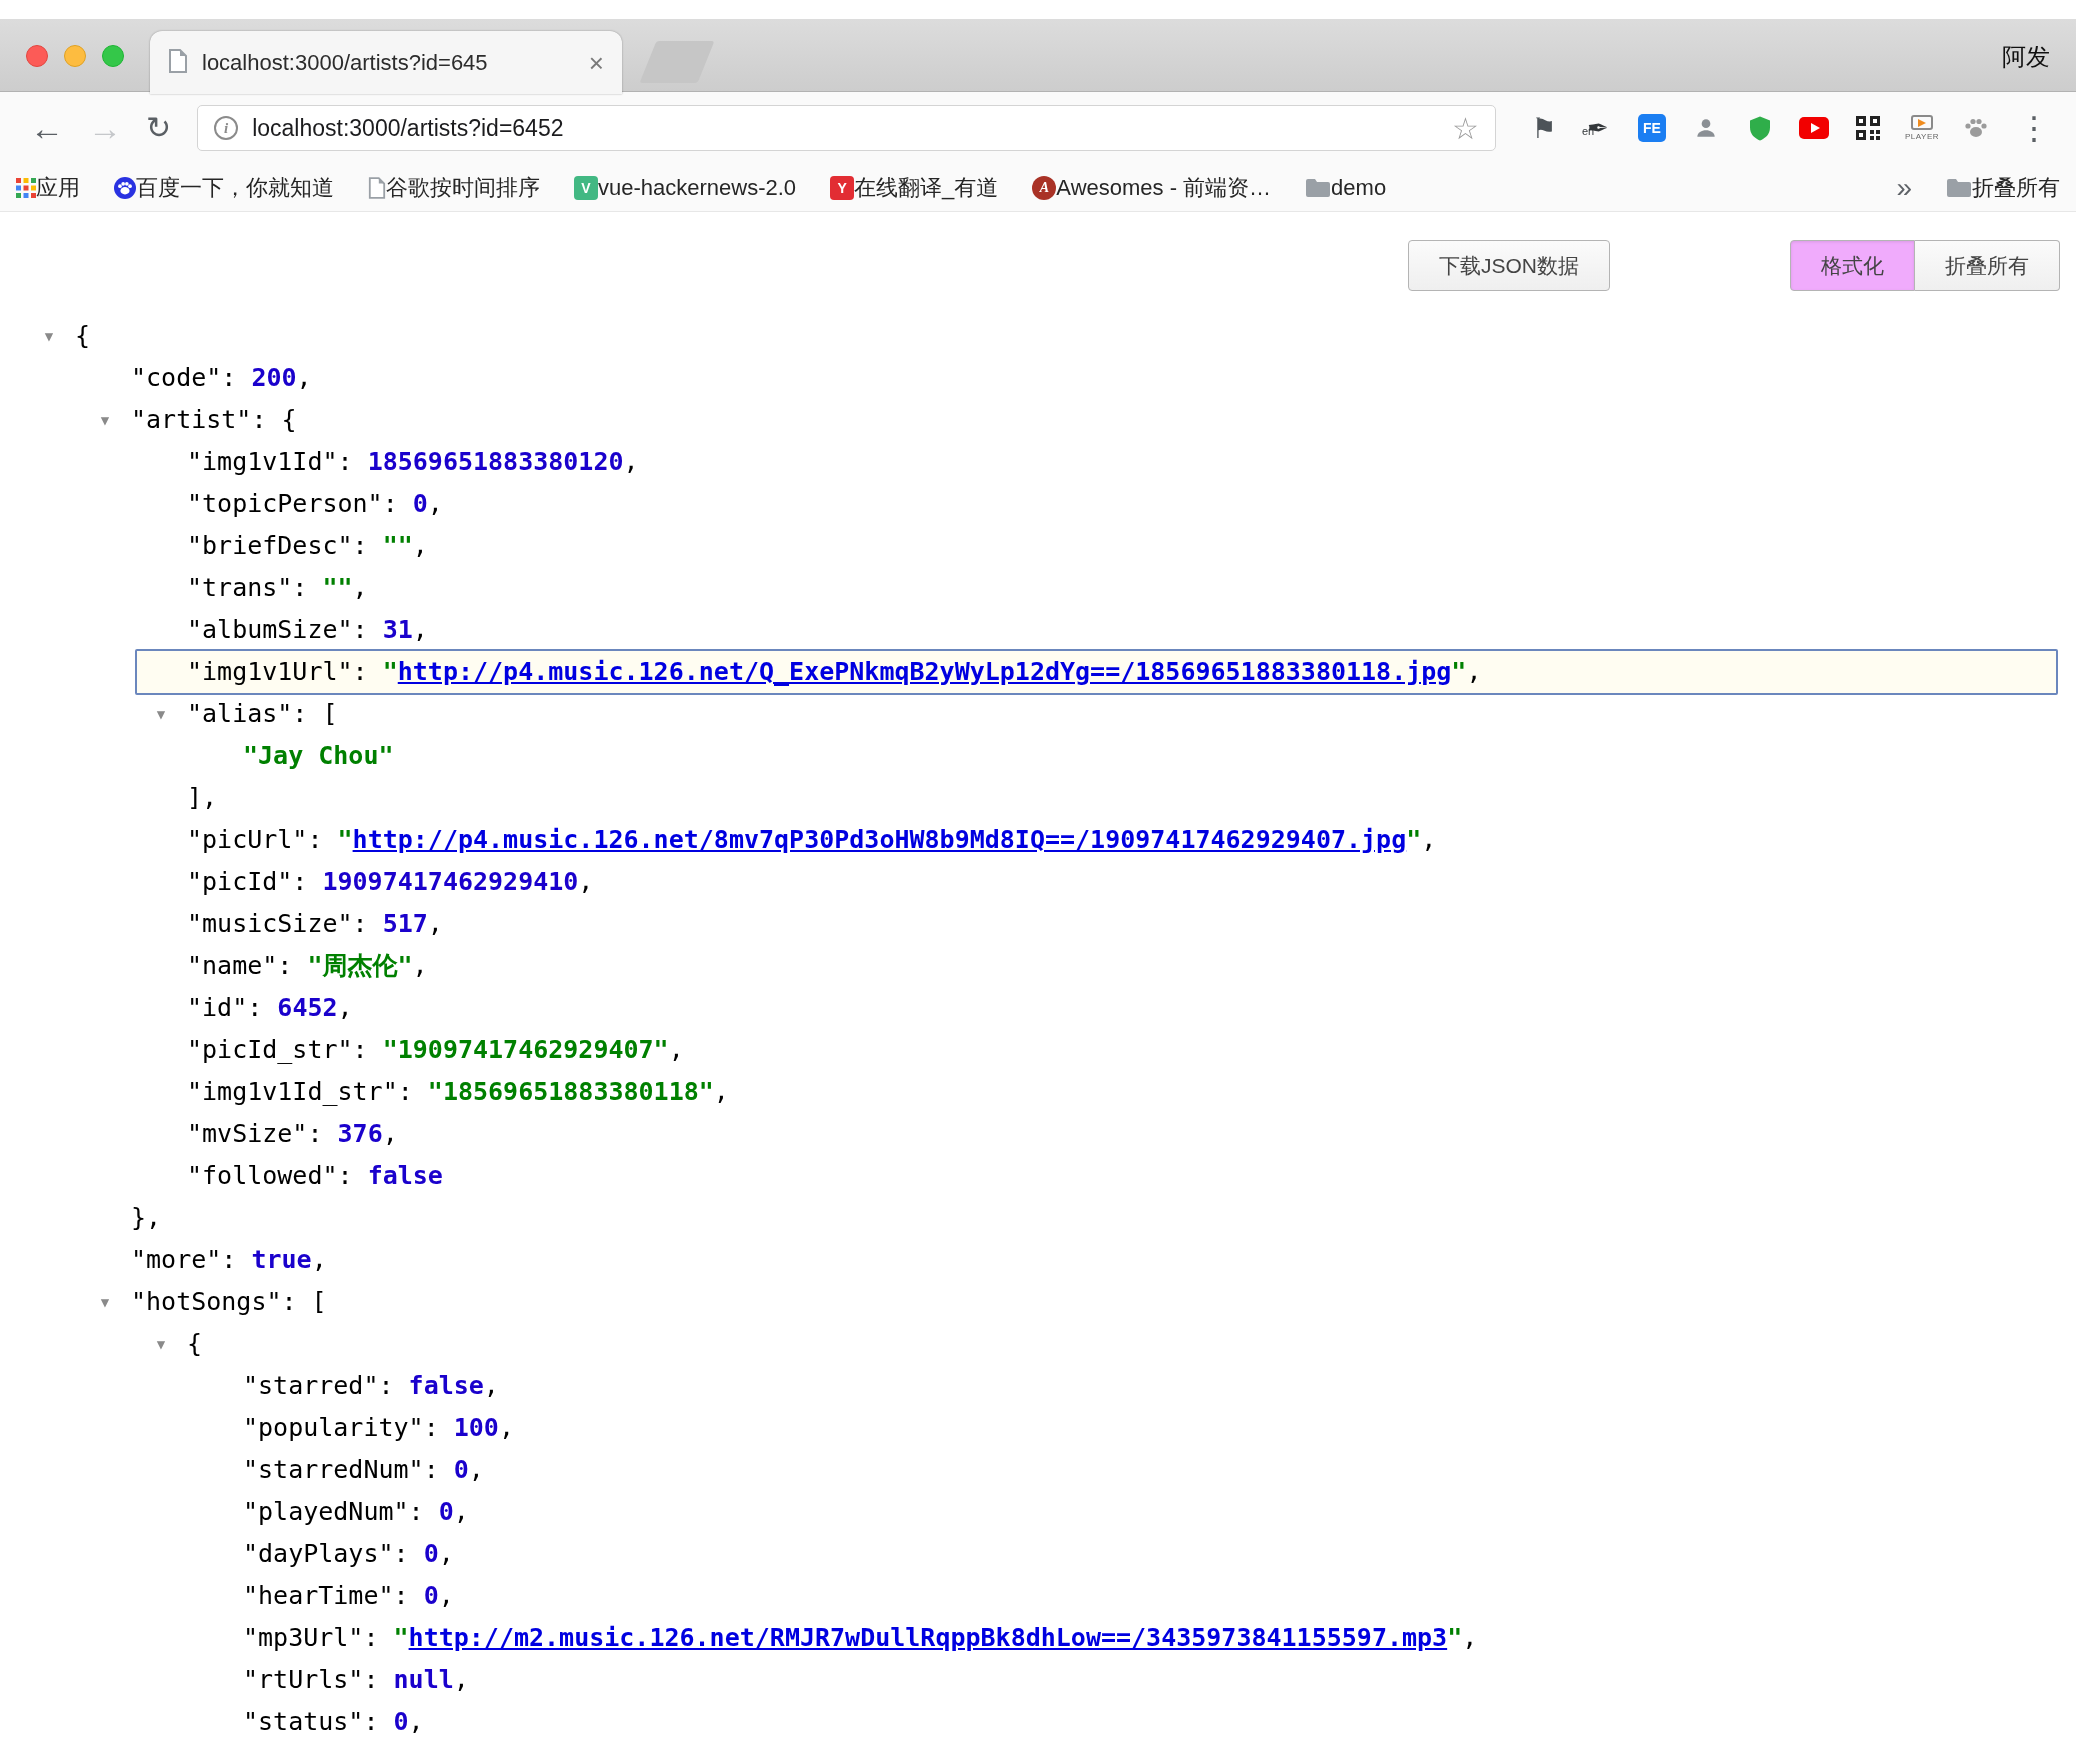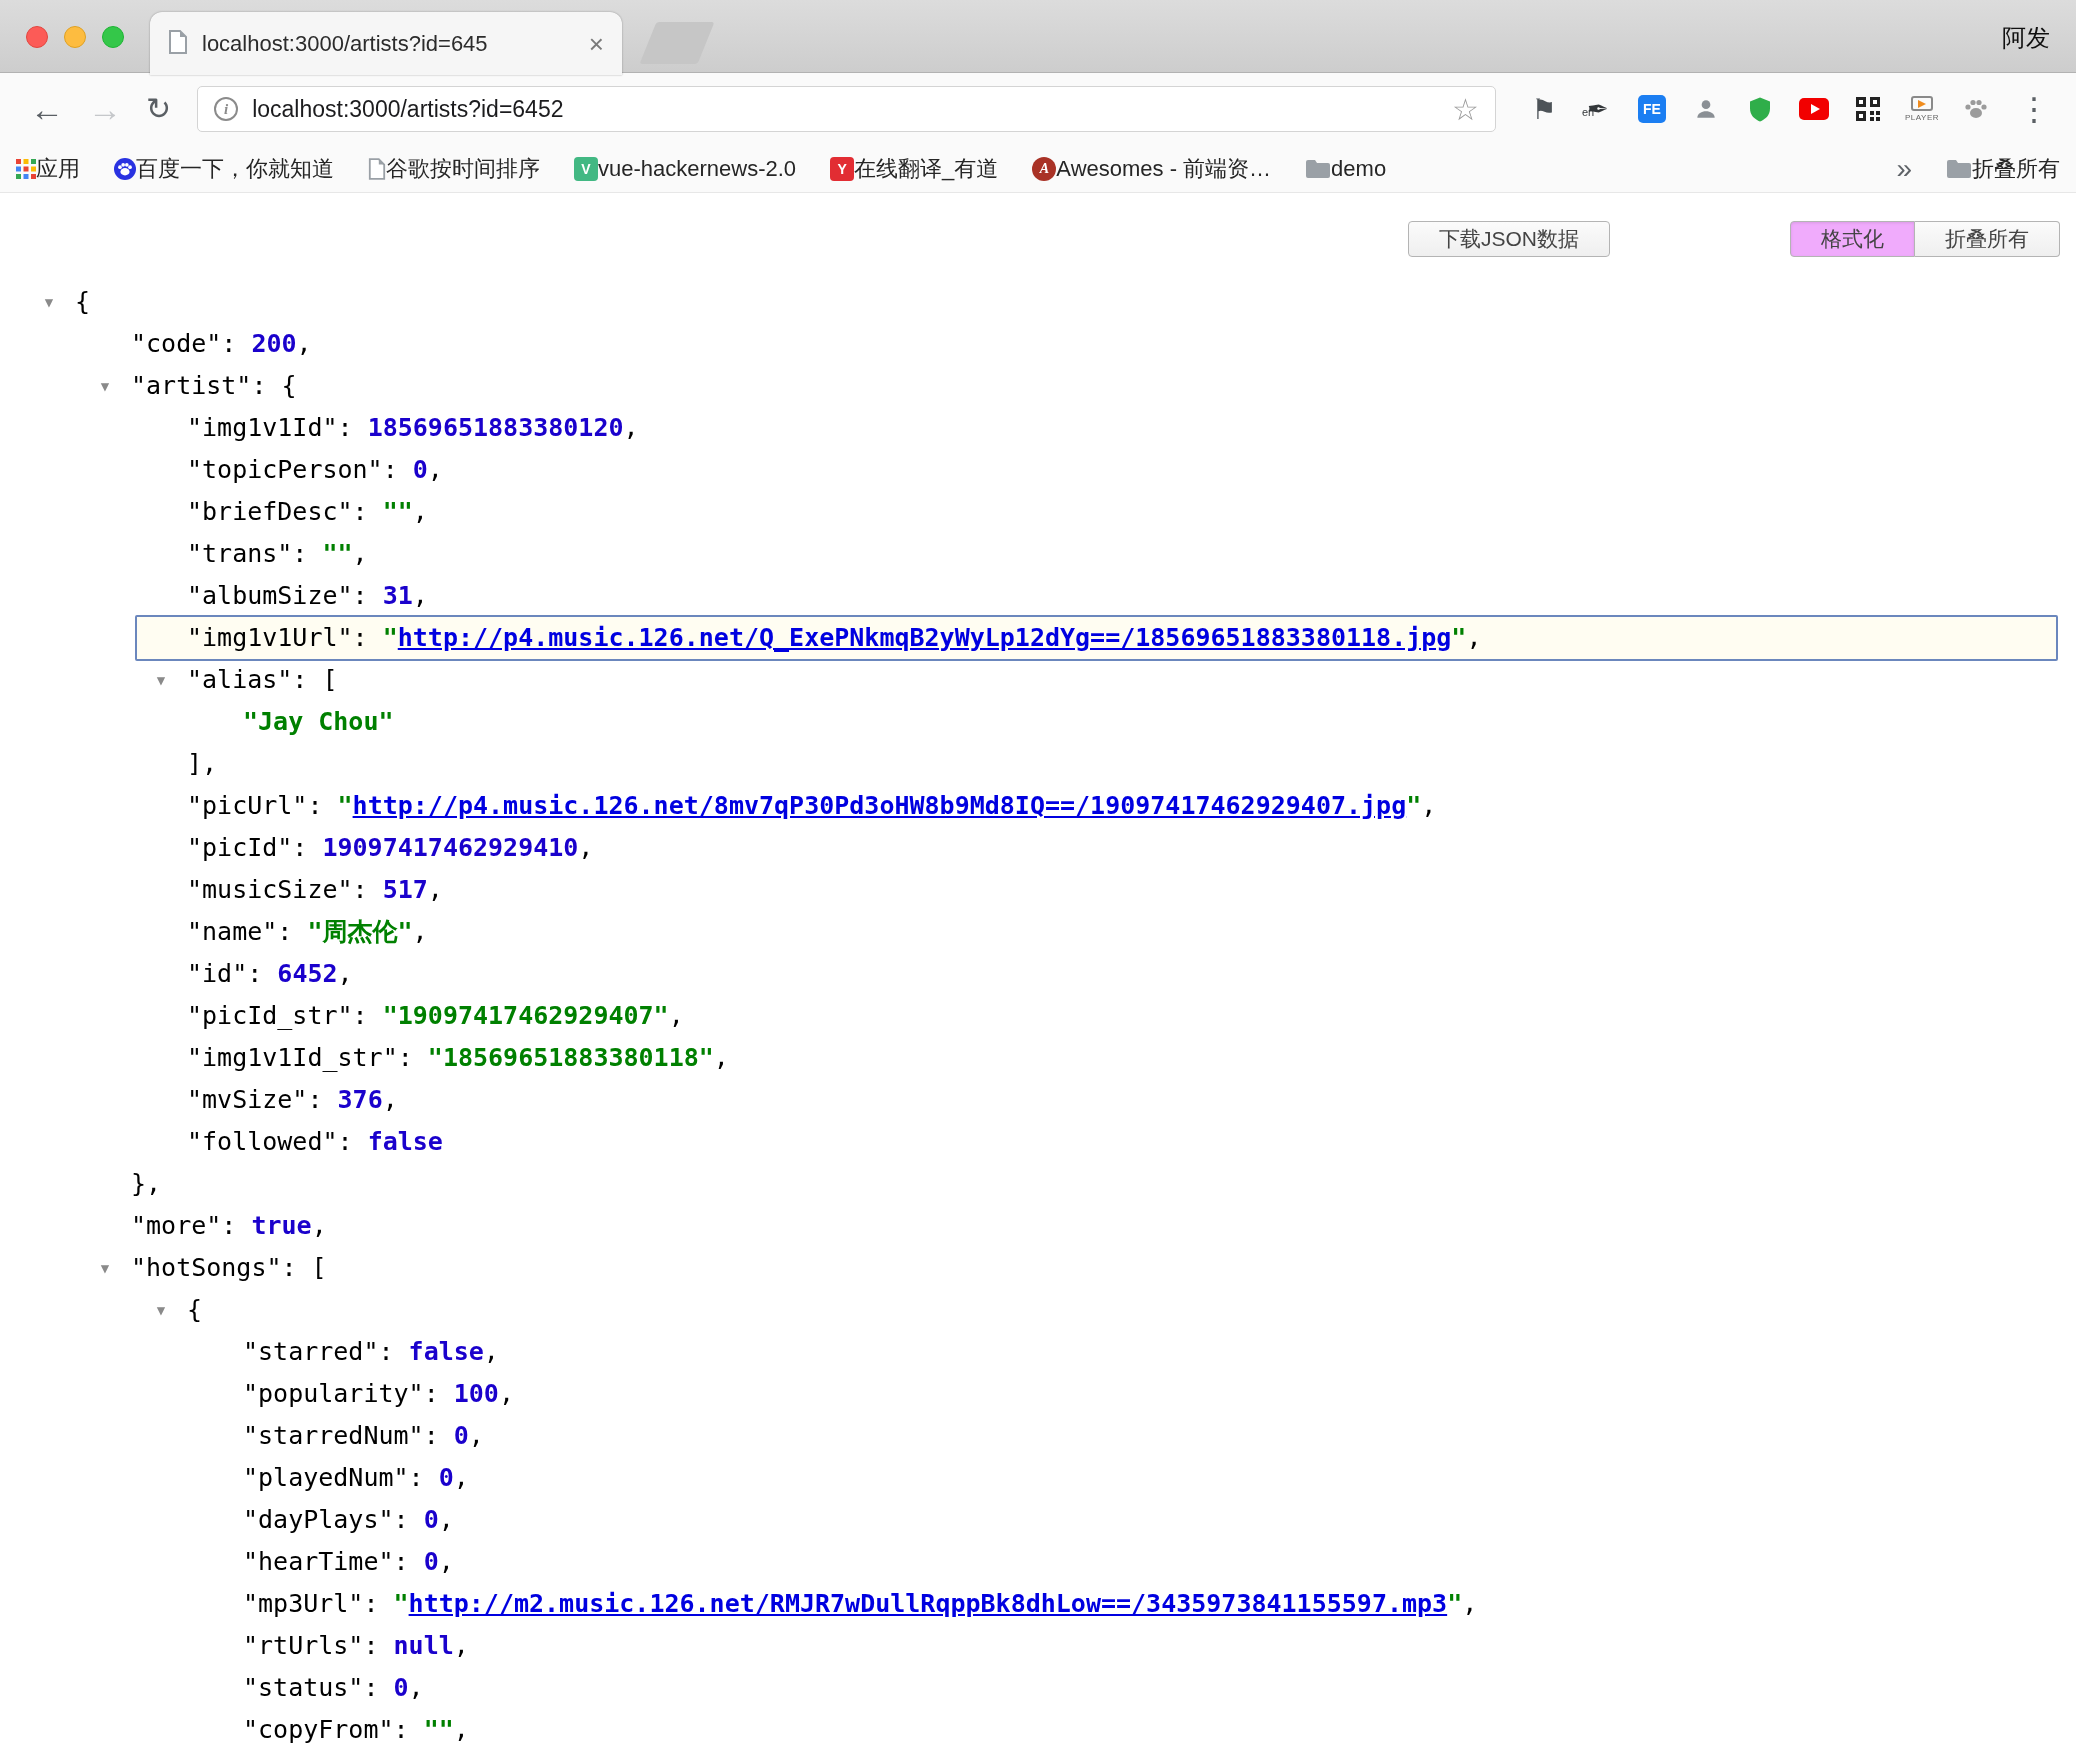--- a/index.html
+++ b/index.html
@@ -11,20 +11,21 @@
     position: relative;
   }
   .window { width: 2076px; height: 1754px; display: flex; flex-direction: column; }
 
   
   .titlebar {
     height: 73px; flex: 0 0 73px;
     background: linear-gradient(#dcdcdc, #cdcdcd);
     border-bottom: 1px solid #b2b2b2;
     position: relative;
+    margin-top: 19px;
   }
   .lights { position: absolute; left: 26px; top: 26px; display: flex; gap: 16px; }
   .light { width: 22px; height: 22px; border-radius: 50%; display: inline-block; }
   .light.red    { background: #fc5b57; border: 1px solid #e2463f; }
   .light.yellow { background: #fdbc40; border: 1px solid #dfa123; }
   .light.green  { background: #34c749; border: 1px solid #1eb534; }
   .tab {
     position: absolute; left: 150px; top: 12px; width: 472px; height: 63px;
     background: #f6f6f6; border-radius: 12px 12px 0 0;
     box-shadow: 0 0 2px rgba(0,0,0,.35);
@@ -98,21 +99,21 @@
   .bm-spacer { flex: 1; }
   .overflow-chevron { font-size: 28px; color: #5f6368; }
 
   
   .page { flex: 1; background: #ffffff; position: relative; }
   .controls {
     display: flex; justify-content: flex-end; align-items: center;
     padding: 28px 16px 0 0;
   }
   .btn {
-    height: 36px; padding: 0 30px; font-size: 21px; color: #444;
+    height: 51px; padding: 0 30px; font-size: 21px; color: #444;
     background: linear-gradient(#fbfbfb, #efefef);
     border: 1px solid #b4b4b4; border-radius: 4px;
     font-family: "Liberation Sans", sans-serif; cursor: pointer;
     display: flex; align-items: center; justify-content: center; white-space: nowrap;
   }
   .btn.download { margin-right: 180px; }
   .seg { display: flex; }
   .seg .btn { border-radius: 0; }
   .seg .btn:first-child { border-radius: 4px 0 0 4px; }
   .seg .btn:last-child { border-radius: 0 4px 4px 0; border-left: none; }

